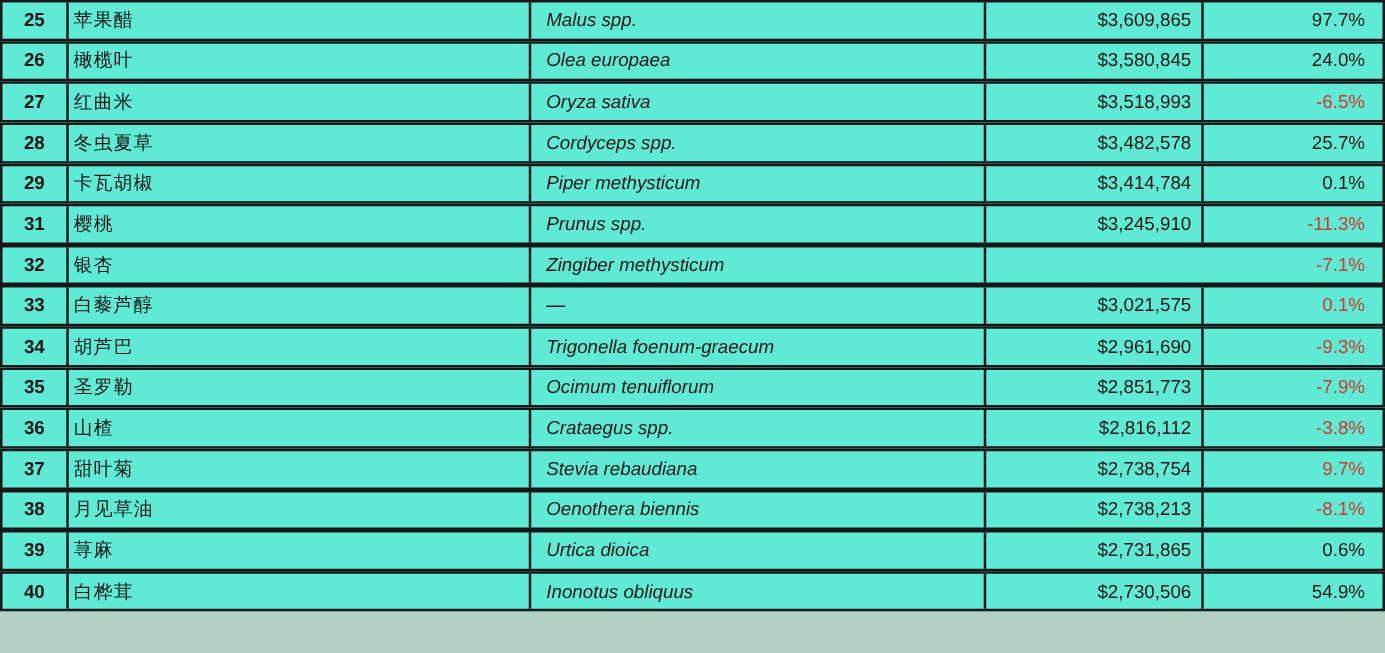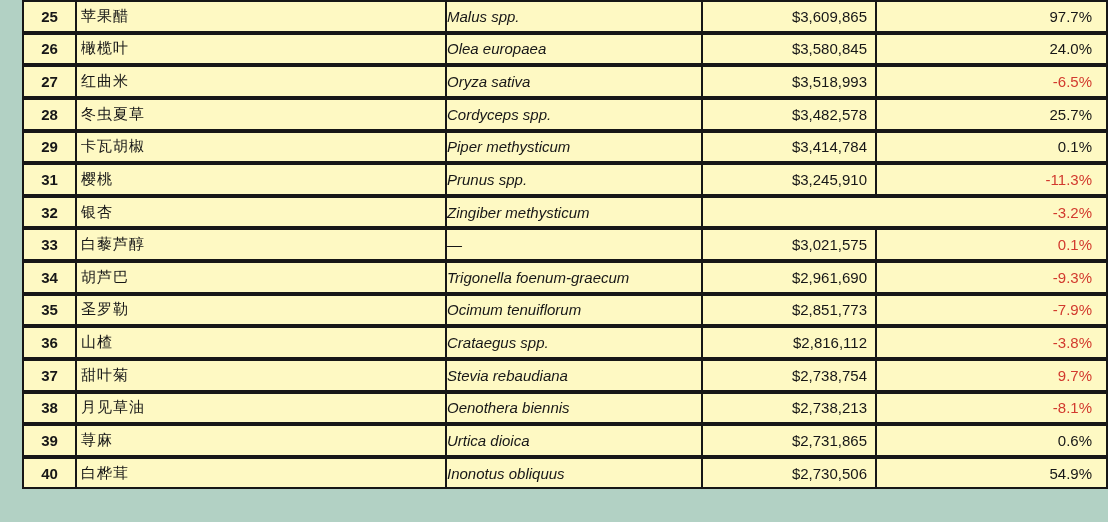--- a/index.html
+++ b/index.html
@@ -14,42 +14,41 @@
     display: flex; flex-direction: column;
     background: #b2d1c4;
     overflow: hidden;
   }
   .row {
     height: 32.625px;
     flex: 0 0 32.625px;
     display: flex;
     align-items: stretch;
     border: 2px solid #171717;
-    background: #fef9c3;
-    margin-left: 22px;
+    background: #5eead4;
   }
   .row + .row { margin-top: 0; }
   .cell {
     display: flex; align-items: center;
     font-size: 15px;
     color: #171717;
     overflow: hidden; white-space: nowrap;
   }
   .cell.rank {
     width: 53px; justify-content: center;
     font-weight: bold;
     border-right: 2px solid #171717;
   }
   .cell.zh {
     width: 370px; padding-left: 4px;
     border-right: 2px solid #171717;
     letter-spacing: 1px;
   }
   .cell.latin {
-    width: 256px; 
+    width: 364px; padding-left: 12px;
     font-style: italic;
     border-right: 2px solid #171717;
   }
   .cell.amount {
     width: 174px; justify-content: flex-end; padding-right: 8px;
     border-right: 2px solid #171717;
   }
   .cell.pct {
     flex: 1; justify-content: flex-end; padding-right: 14px;
   }
@@ -104,21 +103,21 @@
     <div class="cell zh">樱桃</div>
     <div class="cell latin">Prunus spp.</div>
     <div class="cell amount">$3,245,910</div>
     <div class="cell pct" style="color: rgb(210, 58, 46);">-11.3%</div>
   </div>
 
   <div class="row">
     <div class="cell rank">32</div>
     <div class="cell zh">银杏</div>
     <div class="cell latin">Zingiber methysticum</div>
-    <div class="cell pct" style="color: rgb(210, 58, 46);">-3.2%</div>
+    <div class="cell pct" style="color: rgb(210, 58, 46);">-7.1%</div>
   </div>
 
   <div class="row">
     <div class="cell rank">33</div>
     <div class="cell zh">白藜芦醇</div>
     <div class="cell latin">—</div>
     <div class="cell amount">$3,021,575</div>
     <div class="cell pct" style="color: rgb(210, 58, 46);">0.1%</div>
   </div>
 

